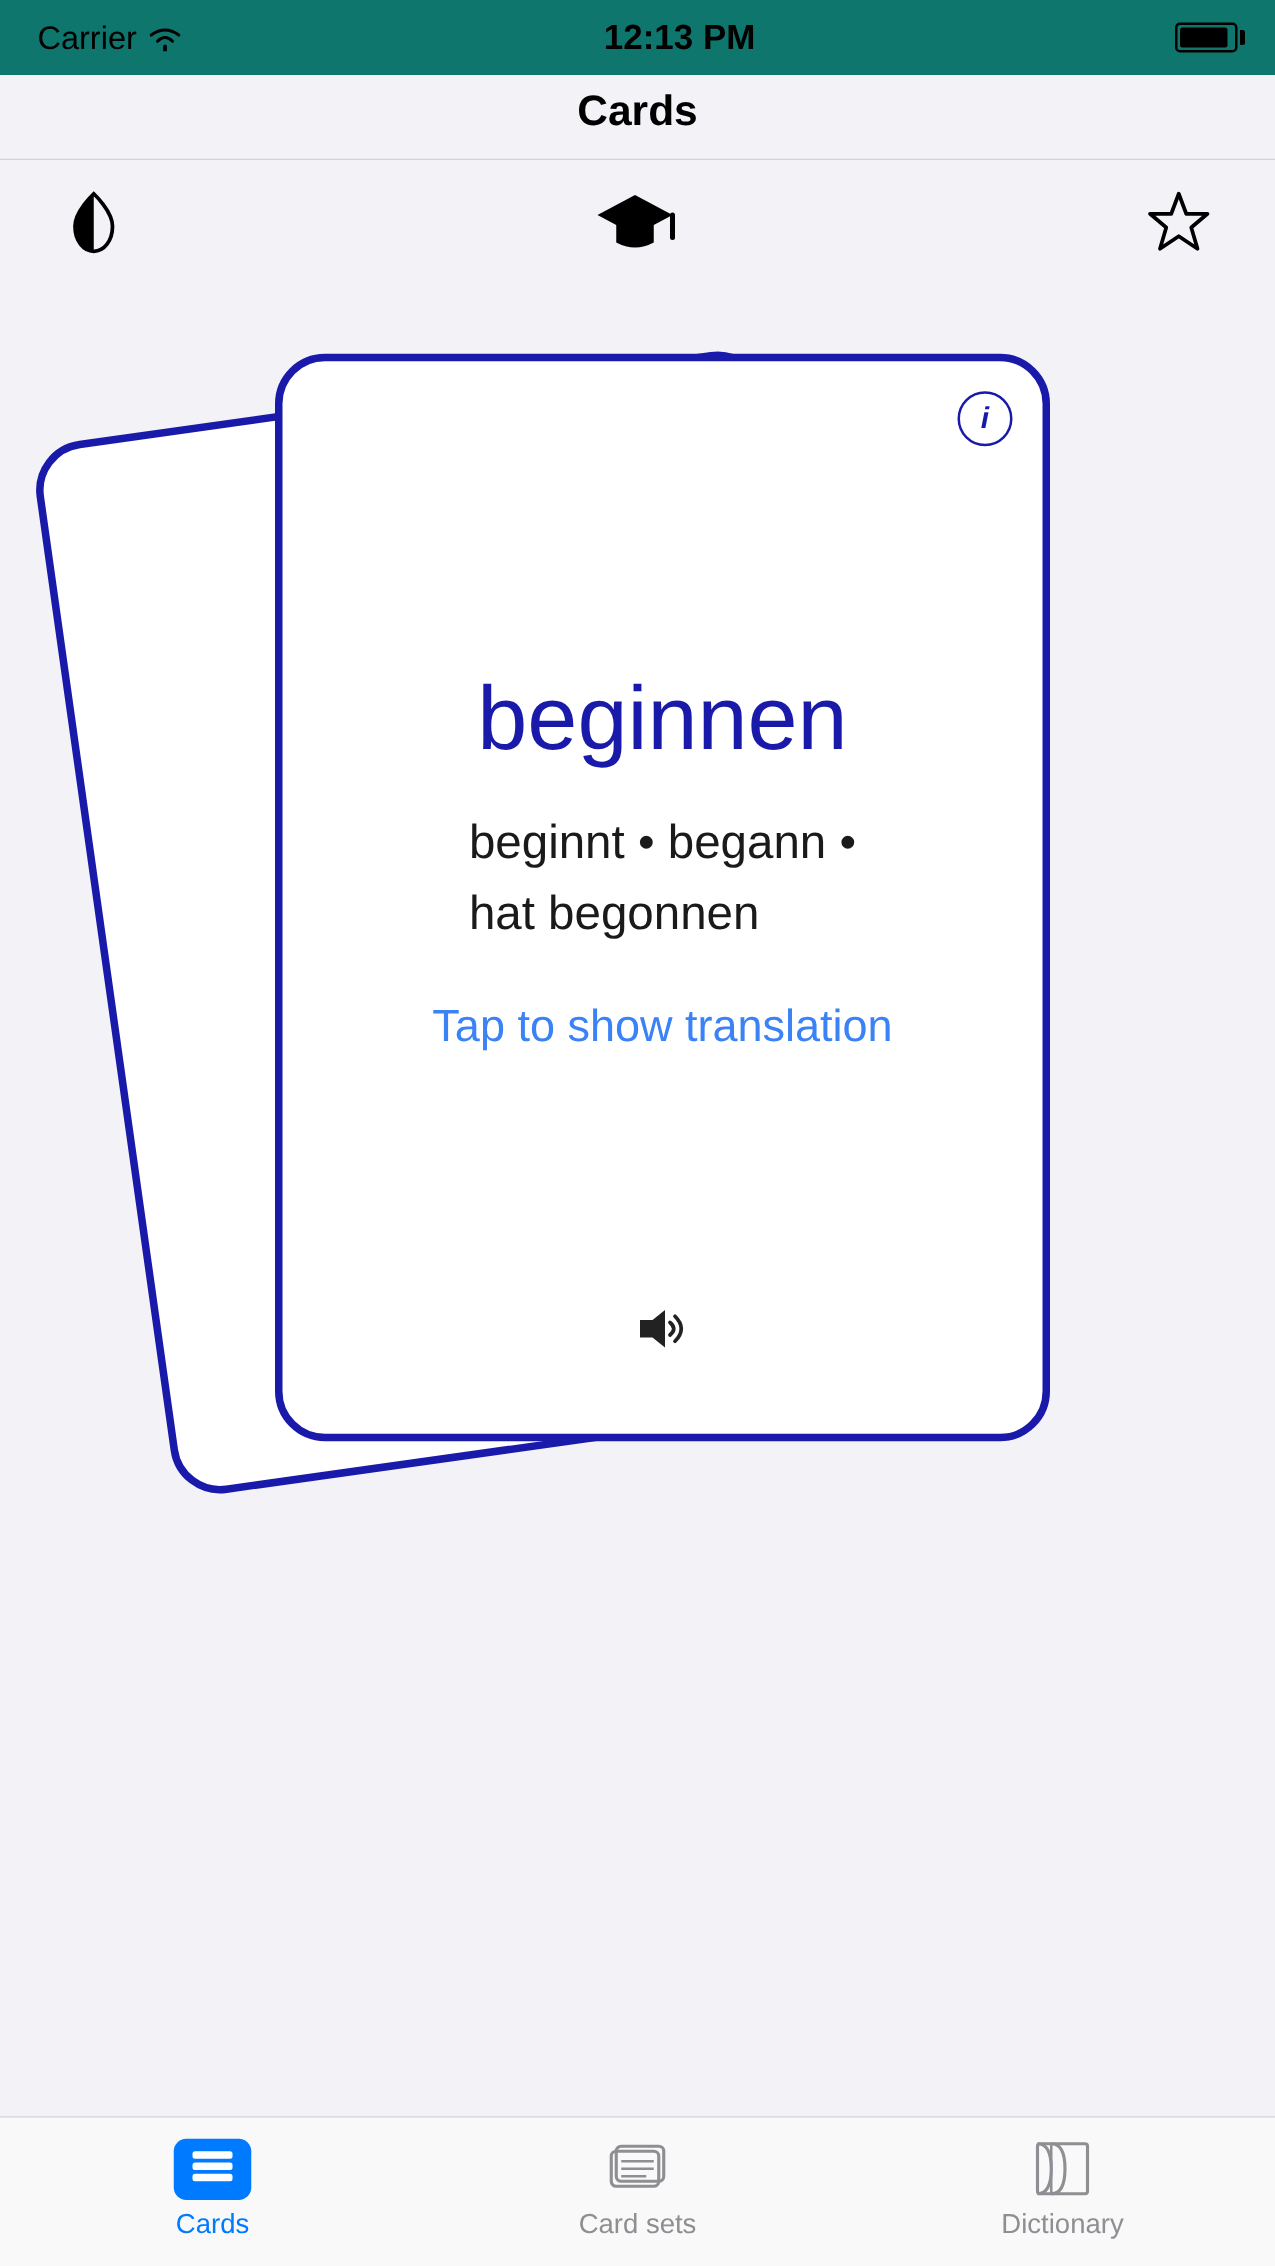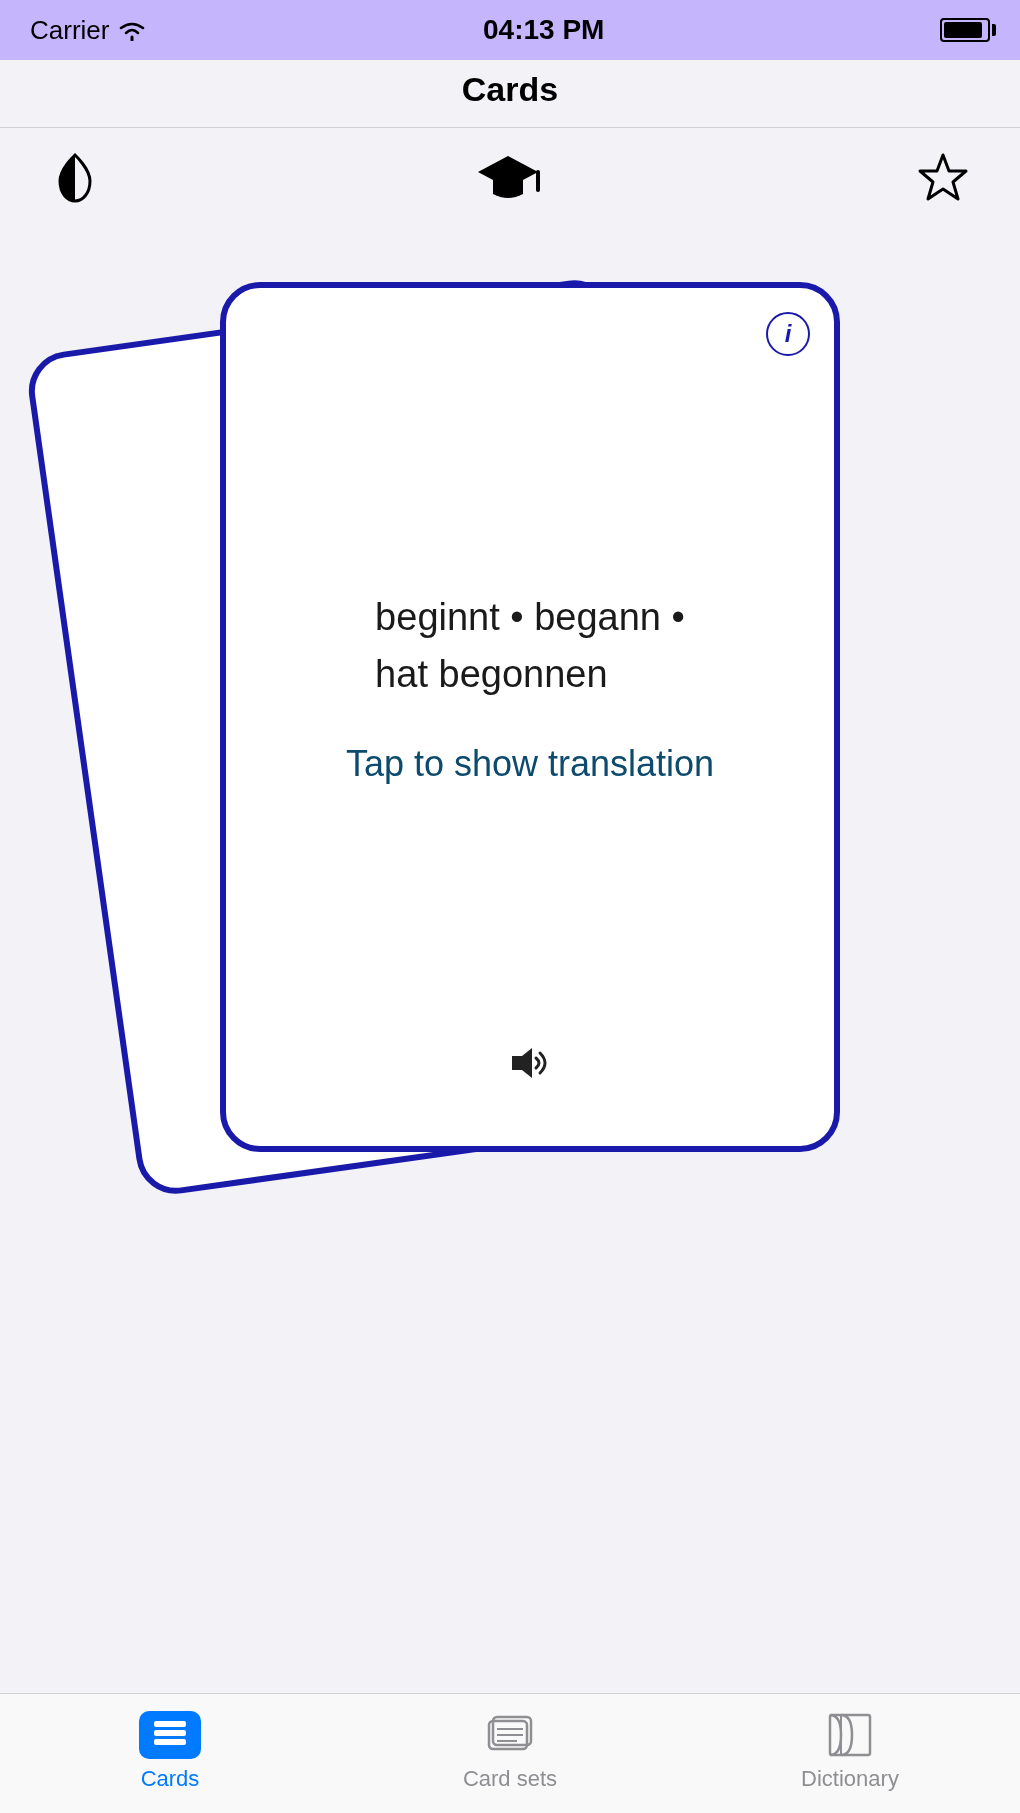--- a/index.html
+++ b/index.html
@@ -14,21 +14,21 @@
       position: relative;
     }
 
     
     .status-bar {
       display: flex;
       justify-content: space-between;
       align-items: center;
       padding: 0 30px;
       height: 60px;
-      background: #c4b5fd;
+      background: #0f766e;
     }
     .status-carrier {
       font-size: 26px;
       font-weight: 500;
       display: flex;
       align-items: center;
       gap: 8px;
     }
     .status-time {
       font-size: 28px;
@@ -160,21 +160,21 @@
     }
     .card-conjugation {
       font-size: 38px;
       color: #1a1a1a;
       text-align: left;
       line-height: 1.5;
       margin-bottom: 40px;
     }
     .card-tap-hint {
       font-size: 36px;
-      color: #0c4a6e;
+      color: #3b82f6;
       text-align: left;
       margin-bottom: 60px;
     }
     .card-sound {
       position: absolute;
       bottom: 60px;
       left: 50%;
       transform: translateX(-50%);
     }
 
@@ -228,21 +228,21 @@
 <div class="status-bar">
   <div class="status-carrier">
     <span>Carrier</span>
 
     <svg width="30" height="22" viewBox="0 0 30 22">
       <path d="M15 18 L15 22" stroke="#000" stroke-width="3" stroke-linecap="round"></path>
       <path d="M9 14 Q15 8 21 14" stroke="#000" stroke-width="2.5" fill="none" stroke-linecap="round"></path>
       <path d="M4 9 Q15 1 26 9" stroke="#000" stroke-width="2.5" fill="none" stroke-linecap="round"></path>
     </svg>
   </div>
-  <div class="status-time">04:13 PM</div>
+  <div class="status-time">12:13 PM</div>
   <div class="status-battery">
     <div class="battery-fill"></div>
   </div>
 </div>
 
 <div class="nav-header">
   <span class="nav-title">Cards</span>
 </div>
 
 <div class="toolbar">
@@ -279,20 +279,21 @@
         <path d="M32 9 Q42 19 32 29" fill="none" stroke="#222" stroke-width="3" stroke-linecap="round"></path>
       </svg>
     </div>
   </div>
 
   <div class="card-front">
     <button class="card-info-btn">
       <span>i</span>
     </button>
 
+    <div class="card-word">beginnen</div>
 
     <div class="card-conjugation">
       <span>beginnt • begann •</span><br>
       <span>hat begonnen</span>
     </div>
 
     <div class="card-tap-hint">Tap to show translation</div>
 
     <div class="card-sound">
       <svg width="44" height="38" viewBox="0 0 44 38">

